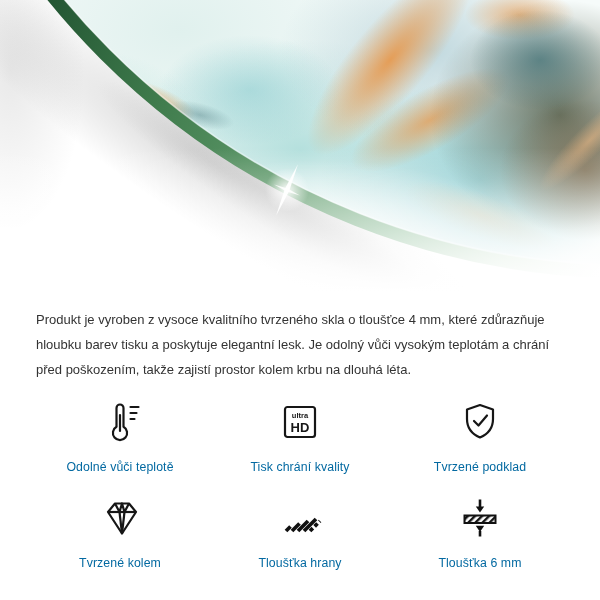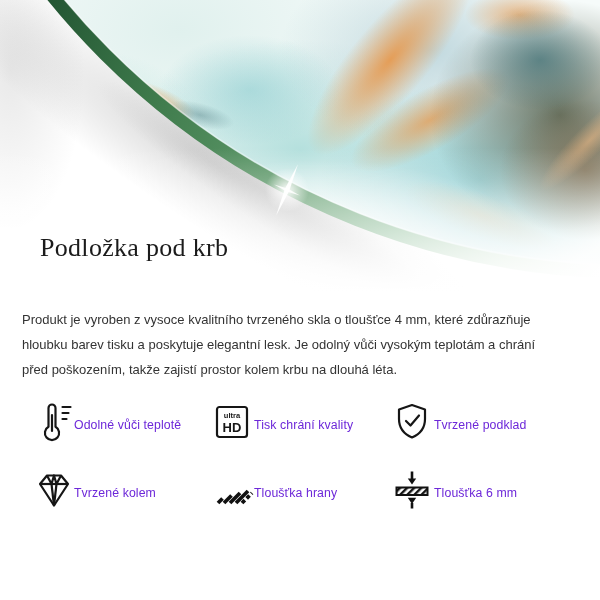--- a/index.html
+++ b/index.html
@@ -8,28 +8,28 @@
   .stage { position:relative; width:600px; height:600px; background:#fff; }
 
   .hero { position:absolute; left:0; top:0; width:600px; height:300px; }
   .hero svg { display:block; }
 
   .title { position:absolute; left:40px; top:231px; color:#1b1b1b;
            font-family:"Liberation Serif", serif; font-size:26px; line-height:34px;
            font-weight:400; letter-spacing:.3px; }
   .title span { display:block; }
 
-  .desc { position:absolute; left:22px; top:307px; width:534px;
+  .desc { position:absolute; left:36px; top:307px; width:534px;
           font-size:13px; line-height:25px; color:#333; }
 
   .features { position:absolute; left:30px; top:398px; width:540px;
               display:grid; grid-template-columns:repeat(3,1fr); row-gap:20px; }
-  .feature { display:flex; flex-direction:row; align-items:center; text-align:center; }
+  .feature { display:flex; flex-direction:column; align-items:center; text-align:center; }
   .ficon { height:48px; display:flex; align-items:center; justify-content:center; }
-  .flabel { margin-top:6px; font-size:12.3px; color:#6d28d9; letter-spacing:.1px; }
+  .flabel { margin-top:14px; font-size:12.3px; color:#0369a1; letter-spacing:.1px; }
 
   .ic { stroke:#161616; fill:none; stroke-width:2.2; }
   .ic-bold { stroke:#111; fill:none; }
   .ic-text { fill:#161616; stroke:none; font-family:"Liberation Sans", sans-serif; font-weight:700; }
 </style>
 </head>
 <body>
 
 <div class="stage">
 
@@ -145,21 +145,20 @@
 
       <g transform="translate(287,190)">
         <circle r="22" fill="url(#gGlow)"></circle>
         <polygon points="0,-28 2.4,0 0,28 -2.4,0" fill="#ffffff" opacity=".95" transform="rotate(23)"></polygon>
         <polygon points="0,-14 1.6,0 0,14 -1.6,0" fill="#ffffff" opacity=".85" transform="rotate(113)"></polygon>
       </g>
     </svg>
   </div>
 
   <h1 class="title">
-    <span>Podložka pod krb</span>
   </h1>
 
   <p class="desc">Produkt je vyroben z vysoce kvalitního tvrzeného skla o tloušťce 4 mm, které zdůrazňuje hloubku barev tisku a poskytuje elegantní lesk. Je odolný vůči vysokým teplotám a chrání před poškozením, takže zajistí prostor kolem krbu na dlouhá léta.</p>
 
   <div class="features">
 
     <div class="feature">
       <div class="ficon">
         <svg width="44" height="44" viewBox="0 0 44 44">
           <path class="ic" stroke-linejoin="round" d="M18.5,8 A3.5,3.5 0 0 1 25.5,8 L25.5,26.8 A7.1,7.1 0 1 1 18.5,26.8 Z"></path>

